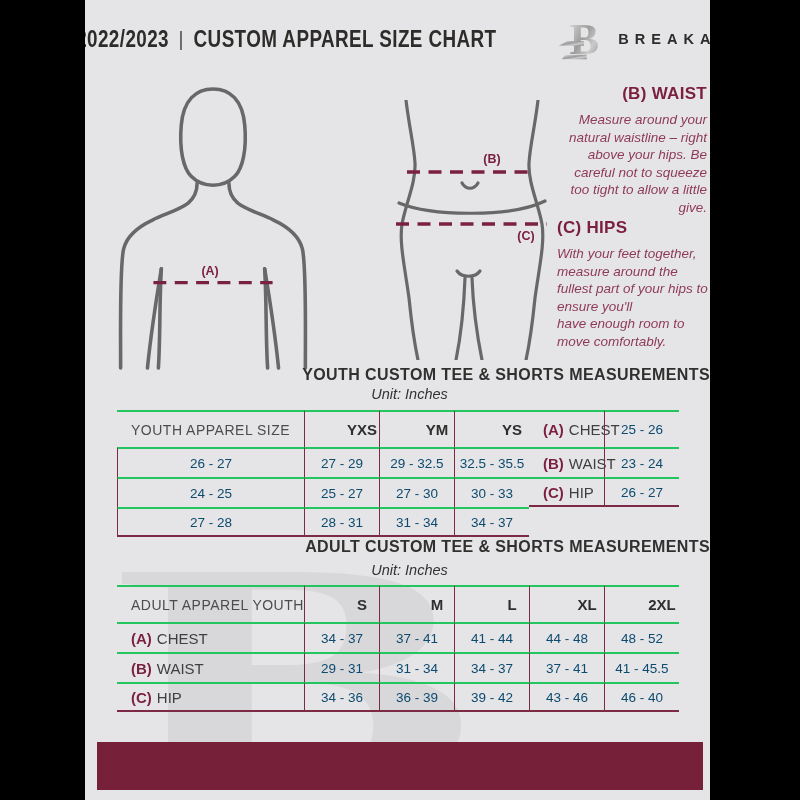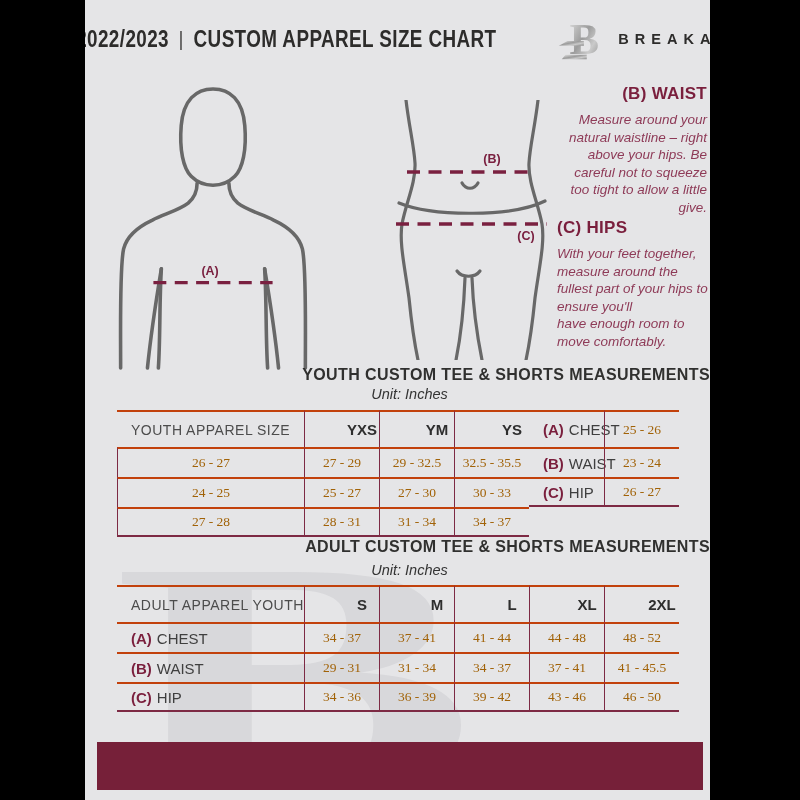--- a/index.html
+++ b/index.html
@@ -39,29 +39,29 @@
   .sec-unit { position:absolute; left:0; width:625px; text-align:center; font-size:14.5px;
     font-style:italic; color:#333; z-index:2;margin-left:12px; }
   .t1-title { top:366px; } .t1-unit { top:386px; }
   .t2-title { top:538px; } .t2-unit { top:562px; }
 
   
   .size-table { position:absolute; left:32px; width:562px; display:grid;
     grid-template-columns:187px 75px 75px 75px 75px 75px;
     grid-template-rows:37px 30px 30px 30px; z-index:2; }
   .t1 { top:410px; } .t2 { top:585px; }
-  .cell { border-top:2px solid #c2410c; display:flex; align-items:center; }
+  .cell { border-top:2px solid #22c55e; display:flex; align-items:center; }
   .cell.bot { border-bottom:2px solid #7d2a44; }
   .cell.vline { border-left:1.5px solid #7d2a44; }
   .cell.center { justify-content:center; }
   .rowlabel-h { font-size:14px; color:#4c4c4c; letter-spacing:0.5px; padding-left:14px; }
   .size-h { font-size:15px; font-weight:bold; color:#2e2e2e;padding-left:40px; }
   .rowlabel { font-size:15px; color:#3f3f3f; padding-left:14px; }
   .rowlabel .key { font-weight:800; color:#7a1f3d; margin-right:5px; }
-  .val { font-size:13.5px; color:#a16207;font-family:Liberation Serif, serif; }
+  .val { font-size:13.5px; color:#0c4a6e; }
 
   
   .footer-bar { position:absolute; left:12px; top:742px; width:606px; height:48px;
     background:#762039; z-index:3; }
 
   svg text.diag-label { font-family:"Liberation Sans", sans-serif; font-weight:bold; fill:#7a2040; }
 </style>
 </head>
 <body>
 
@@ -202,18 +202,18 @@
       <div class="cell vline center val">41 - 45.5</div>
 
       <div class="cell bot rowlabel">
           <span class="key">(C)</span>
           <span>HIP</span>
         </div>
       <div class="cell bot vline center val">34 - 36</div>
       <div class="cell bot vline center val">36 - 39</div>
       <div class="cell bot vline center val">39 - 42</div>
       <div class="cell bot vline center val">43 - 46</div>
-      <div class="cell bot vline center val">46 - 50</div>
+      <div class="cell bot vline center val">46 - 40</div>
     </div>
 
     <div class="footer-bar"></div>
   </div>
 </div>
 
 </body></html>

